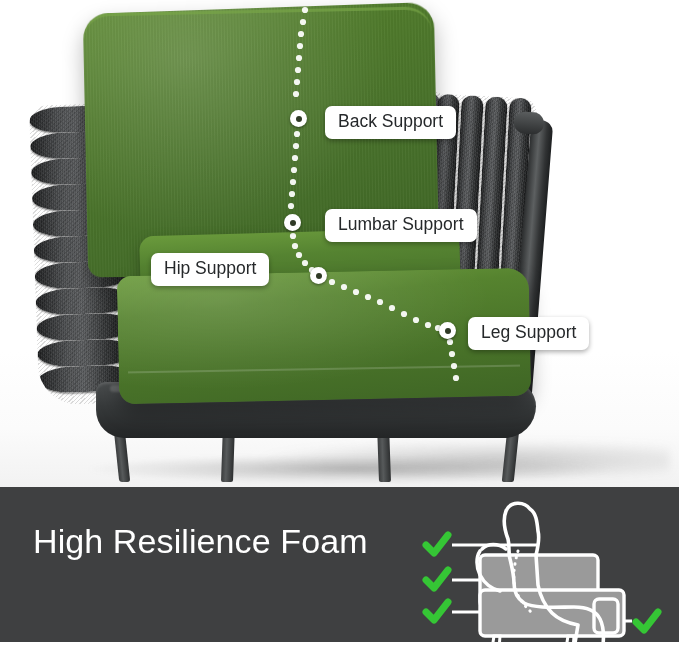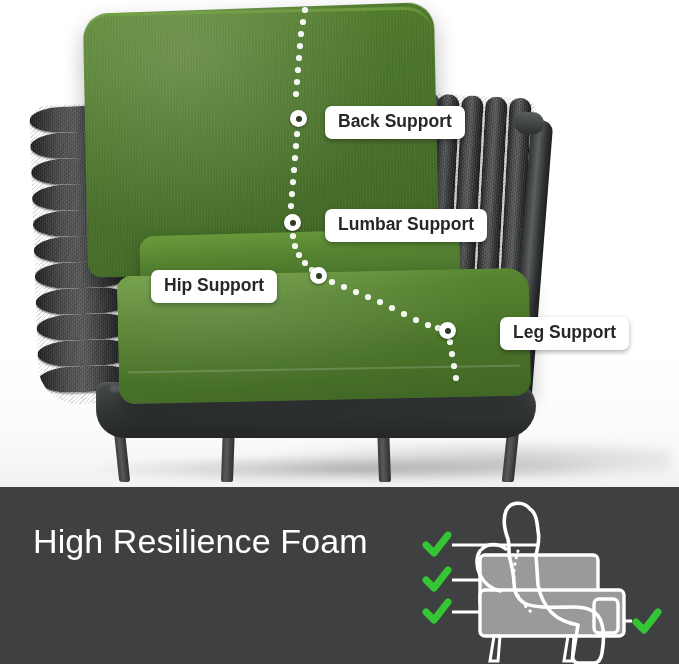--- a/index.html
+++ b/index.html
@@ -118,24 +118,24 @@
   
   .marker{position:absolute;width:17px;height:17px;border-radius:50%;
      background:#fff;box-shadow:0 1px 3px rgba(0,0,0,.45);
      display:flex;align-items:center;justify-content:center;}
   .marker i{display:block;width:6px;height:6px;border-radius:50%;background:#2f3a26;}
 
   
   .pill{position:absolute;background:#fff;border-radius:7px;
      padding:7px 13px 8px 13px;color:#25282a;
      font-size:17.5px;line-height:1;white-space:nowrap;
-     box-shadow:0 2px 5px rgba(0,0,0,.33);font-weight:700;}
-
-  
-  #banner{position:absolute;left:0;top:487px;width:679px;height:177px;background:#3f4041;}
+     box-shadow:0 2px 5px rgba(0,0,0,.33);font-weight:400;}
+
+  
+  #banner{position:absolute;left:0;top:487px;width:679px;height:155px;background:#3f4041;}
   #banner-text{position:absolute;left:33px;top:32px;color:#ffffff;
      font-size:34px;line-height:1.30;font-weight:400;letter-spacing:.1px;}
   #banner-text div{white-space:nowrap;}
 
   #diagram{position:absolute;left:418px;top:8px;width:250px;height:172px;}
 </style>
 </head>
 <body>
 
 <div id="stage">
@@ -240,25 +240,25 @@
           <i></i>
         </div>
         <div class="pill" style="left: 325px; top: 106px;">Back Support</div>
         <div class="marker" style="left: 284px; top: 214px;">
           <i></i>
         </div>
         <div class="pill" style="left: 325px; top: 209px; text-align: right;">Lumbar Support</div>
         <div class="marker" style="left: 310px; top: 267px;">
           <i></i>
         </div>
-        <div class="pill" style="left: 151px; top: 270px;">Hip Support</div>
+        <div class="pill" style="left: 151px; top: 253px;">Hip Support</div>
         <div class="marker" style="left: 439px; top: 322px;">
           <i></i>
         </div>
-        <div class="pill" style="left: 468px; top: 317px; margin-left: 32px;">Leg Support</div>
+        <div class="pill" style="left: 468px; top: 317px;">Leg Support</div>
       </div>
   </div>
 
   <div id="banner" style="background: rgb(63, 64, 65);">
 
     <div id="banner-text">
       <div>High Resilience Foam</div>
     </div>
 
     <svg id="diagram" viewBox="0 0 250 172">

